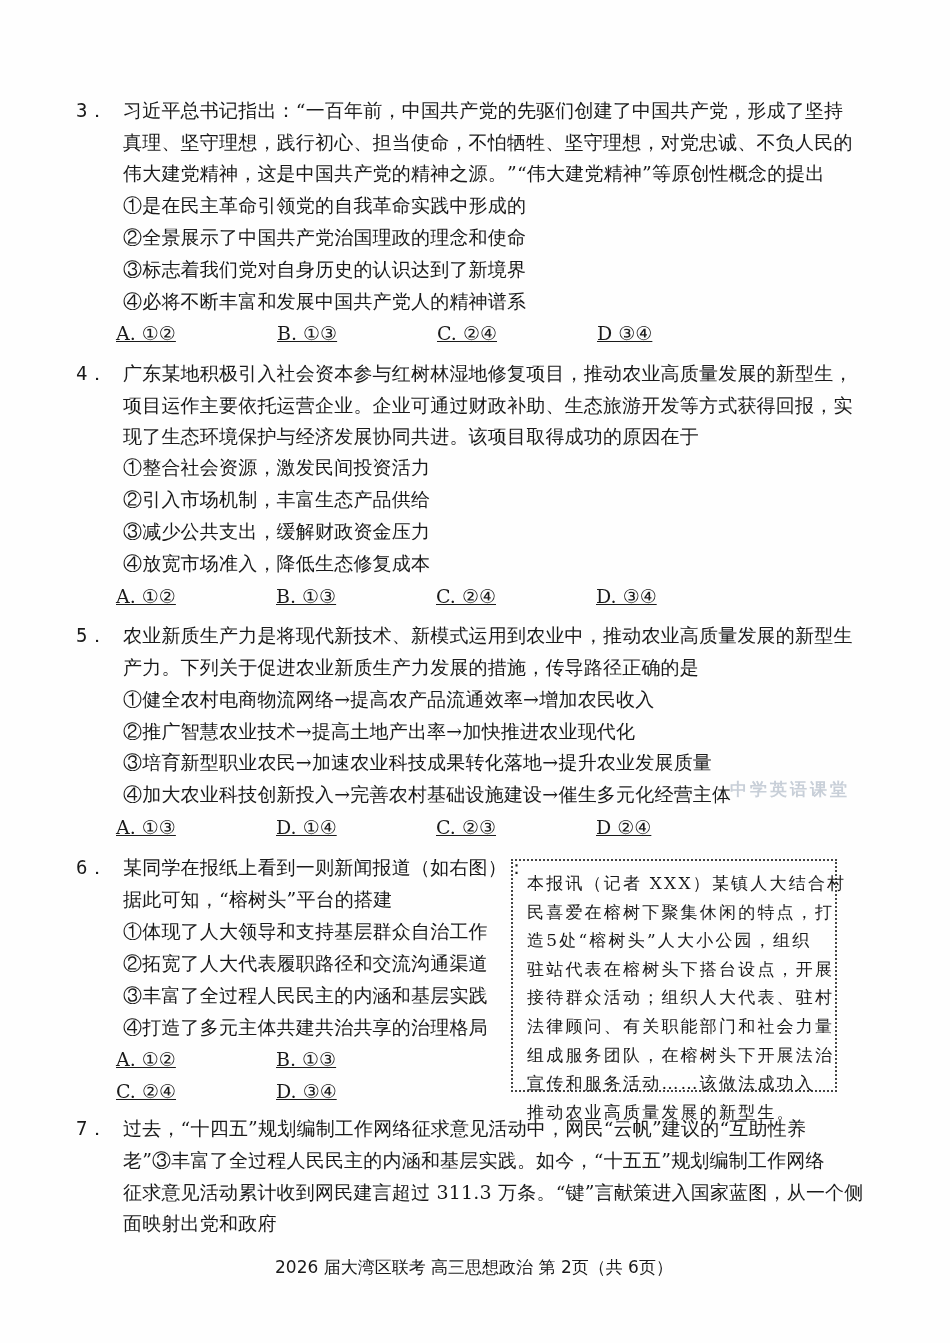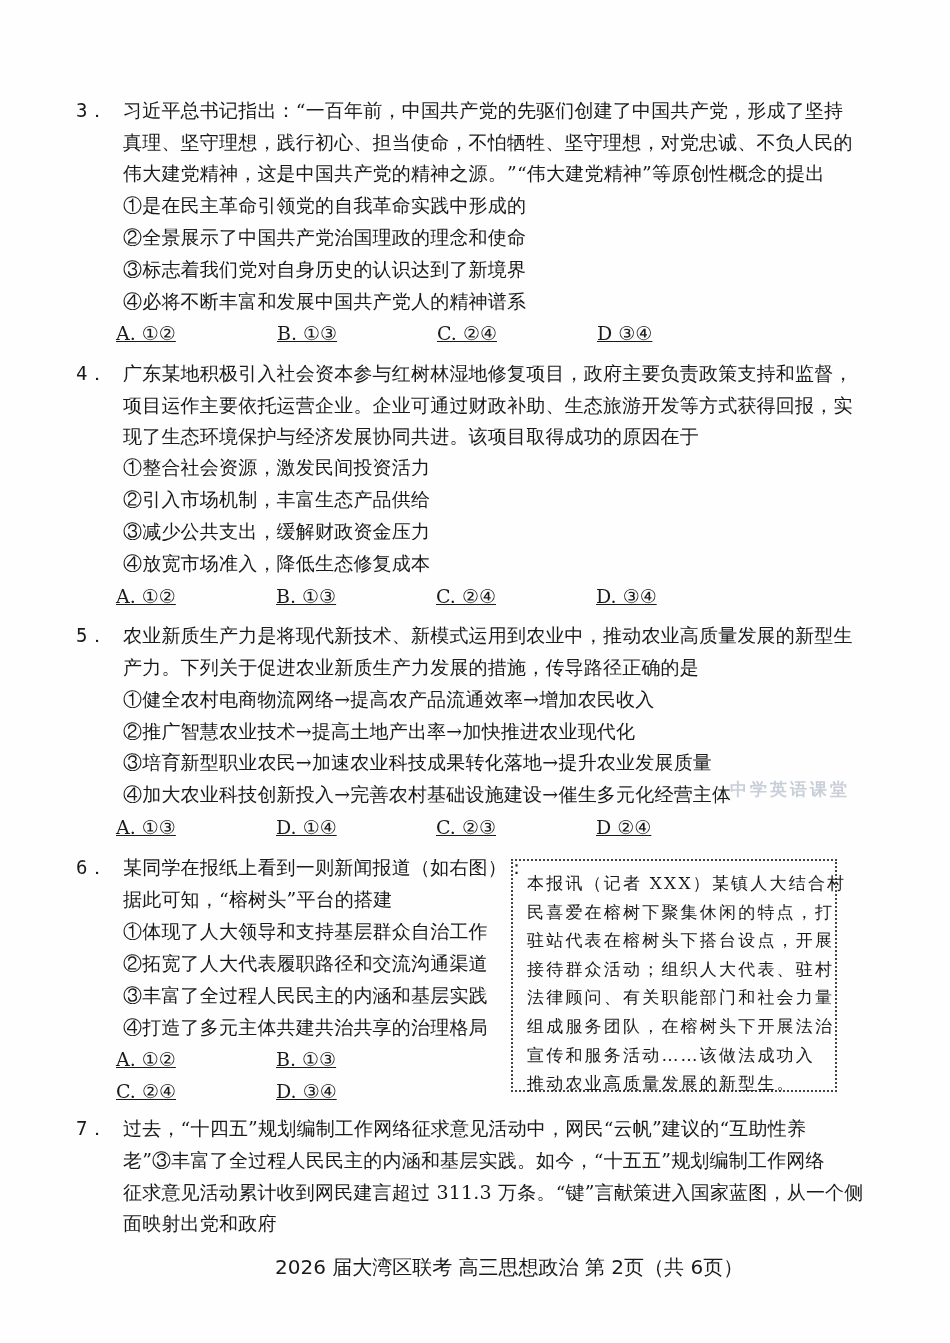--- a/index.html
+++ b/index.html
@@ -29,21 +29,21 @@
   .newsbox .nl {
     font-size: 17px; line-height: 28.6px; letter-spacing: 2.2px; white-space: nowrap;
     font-family: "DejaVu Serif", "Liberation Serif", serif;
   }
   .watermark {
     position: absolute; left: 730px; top: 778px; font-size: 17px;
     color: #c8cfd8; letter-spacing: 3px; font-weight: bold;
     font-family: "DejaVu Serif", serif;
   }
   .footer {
-    position: absolute; top: 1256px; left: 275px; font-size: 20px; line-height: 22px;
+    position: absolute; top: 1256px; left: 275px; font-size: 17px; line-height: 22px;
     white-space: nowrap; font-family: "DejaVu Sans", "Liberation Sans", sans-serif; text-align: right;
   }
 </style>
 </head>
 <body>
 
 <div class="page">
 
   <div class="q">
     <span class="qnum" style="top:98px">3．</span>
@@ -55,21 +55,21 @@
     <span class="line" style="top:257px">③标志着我们党对自身历史的认识达到了新境界</span>
     <span class="line" style="top:289px">④必将不断丰富和发展中国共产党人的精神谱系</span>
     <span class="opt" style="top:321px;left:116px">A. ①②</span>
     <span class="opt" style="top:321px;left:277px">B. ①③</span>
     <span class="opt" style="top:321px;left:437px">C. ②④</span>
     <span class="opt" style="top:321px;left:597px">D  ③④</span>
   </div>
 
   <div class="q">
     <span class="qnum" style="top:361px">4．</span>
-    <span class="line" style="top:361px">广东某地积极引入社会资本参与红树林湿地修复项目，政府主要负责政策支持和监督，</span>
+    <span class="line" style="top:361px">广东某地积极引入社会资本参与红树林湿地修复项目，推动农业高质量发展的新型生，</span>
     <span class="line" style="top:393px">项目运作主要依托运营企业。企业可通过财政补助、生态旅游开发等方式获得回报，实</span>
     <span class="line" style="top:424px">现了生态环境保护与经济发展协同共进。该项目取得成功的原因在于</span>
     <span class="line" style="top:455px">①整合社会资源，激发民间投资活力</span>
     <span class="line" style="top:487px">②引入市场机制，丰富生态产品供给</span>
     <span class="line" style="top:519px">③减少公共支出，缓解财政资金压力</span>
     <span class="line" style="top:551px">④放宽市场准入，降低生态修复成本</span>
     <span class="opt" style="top:584px;left:116px">A. ①②</span>
     <span class="opt" style="top:584px;left:276px">B. ①③</span>
     <span class="opt" style="top:584px;left:436px">C. ②④</span>
     <span class="opt" style="top:584px;left:596px">D. ③④</span>
@@ -100,20 +100,21 @@
     <span class="line" style="top:983px">③丰富了全过程人民民主的内涵和基层实践</span>
     <span class="line" style="top:1015px">④打造了多元主体共建共治共享的治理格局</span>
     <span class="opt" style="top:1047px;left:116px">A. ①②</span>
     <span class="opt" style="top:1047px;left:276px">B. ①③</span>
     <span class="opt" style="top:1079px;left:116px">C. ②④</span>
     <span class="opt" style="top:1079px;left:276px">D. ③④</span>
 
     <div class="newsbox">
       <div class="nl">本报讯（记者 XXX）某镇人大结合村</div>
       <div class="nl">民喜爱在榕树下聚集休闲的特点，打</div>
+      <div class="nl">造5处“榕树头”人大小公园，组织</div>
       <div class="nl">驻站代表在榕树头下搭台设点，开展</div>
       <div class="nl">接待群众活动；组织人大代表、驻村</div>
       <div class="nl">法律顾问、有关职能部门和社会力量</div>
       <div class="nl">组成服务团队，在榕树头下开展法治</div>
       <div class="nl">宣传和服务活动……该做法成功入</div>
     <div class="nl">推动农业高质量发展的新型生。</div>
       </div>
   </div>
 
   <div class="q">

